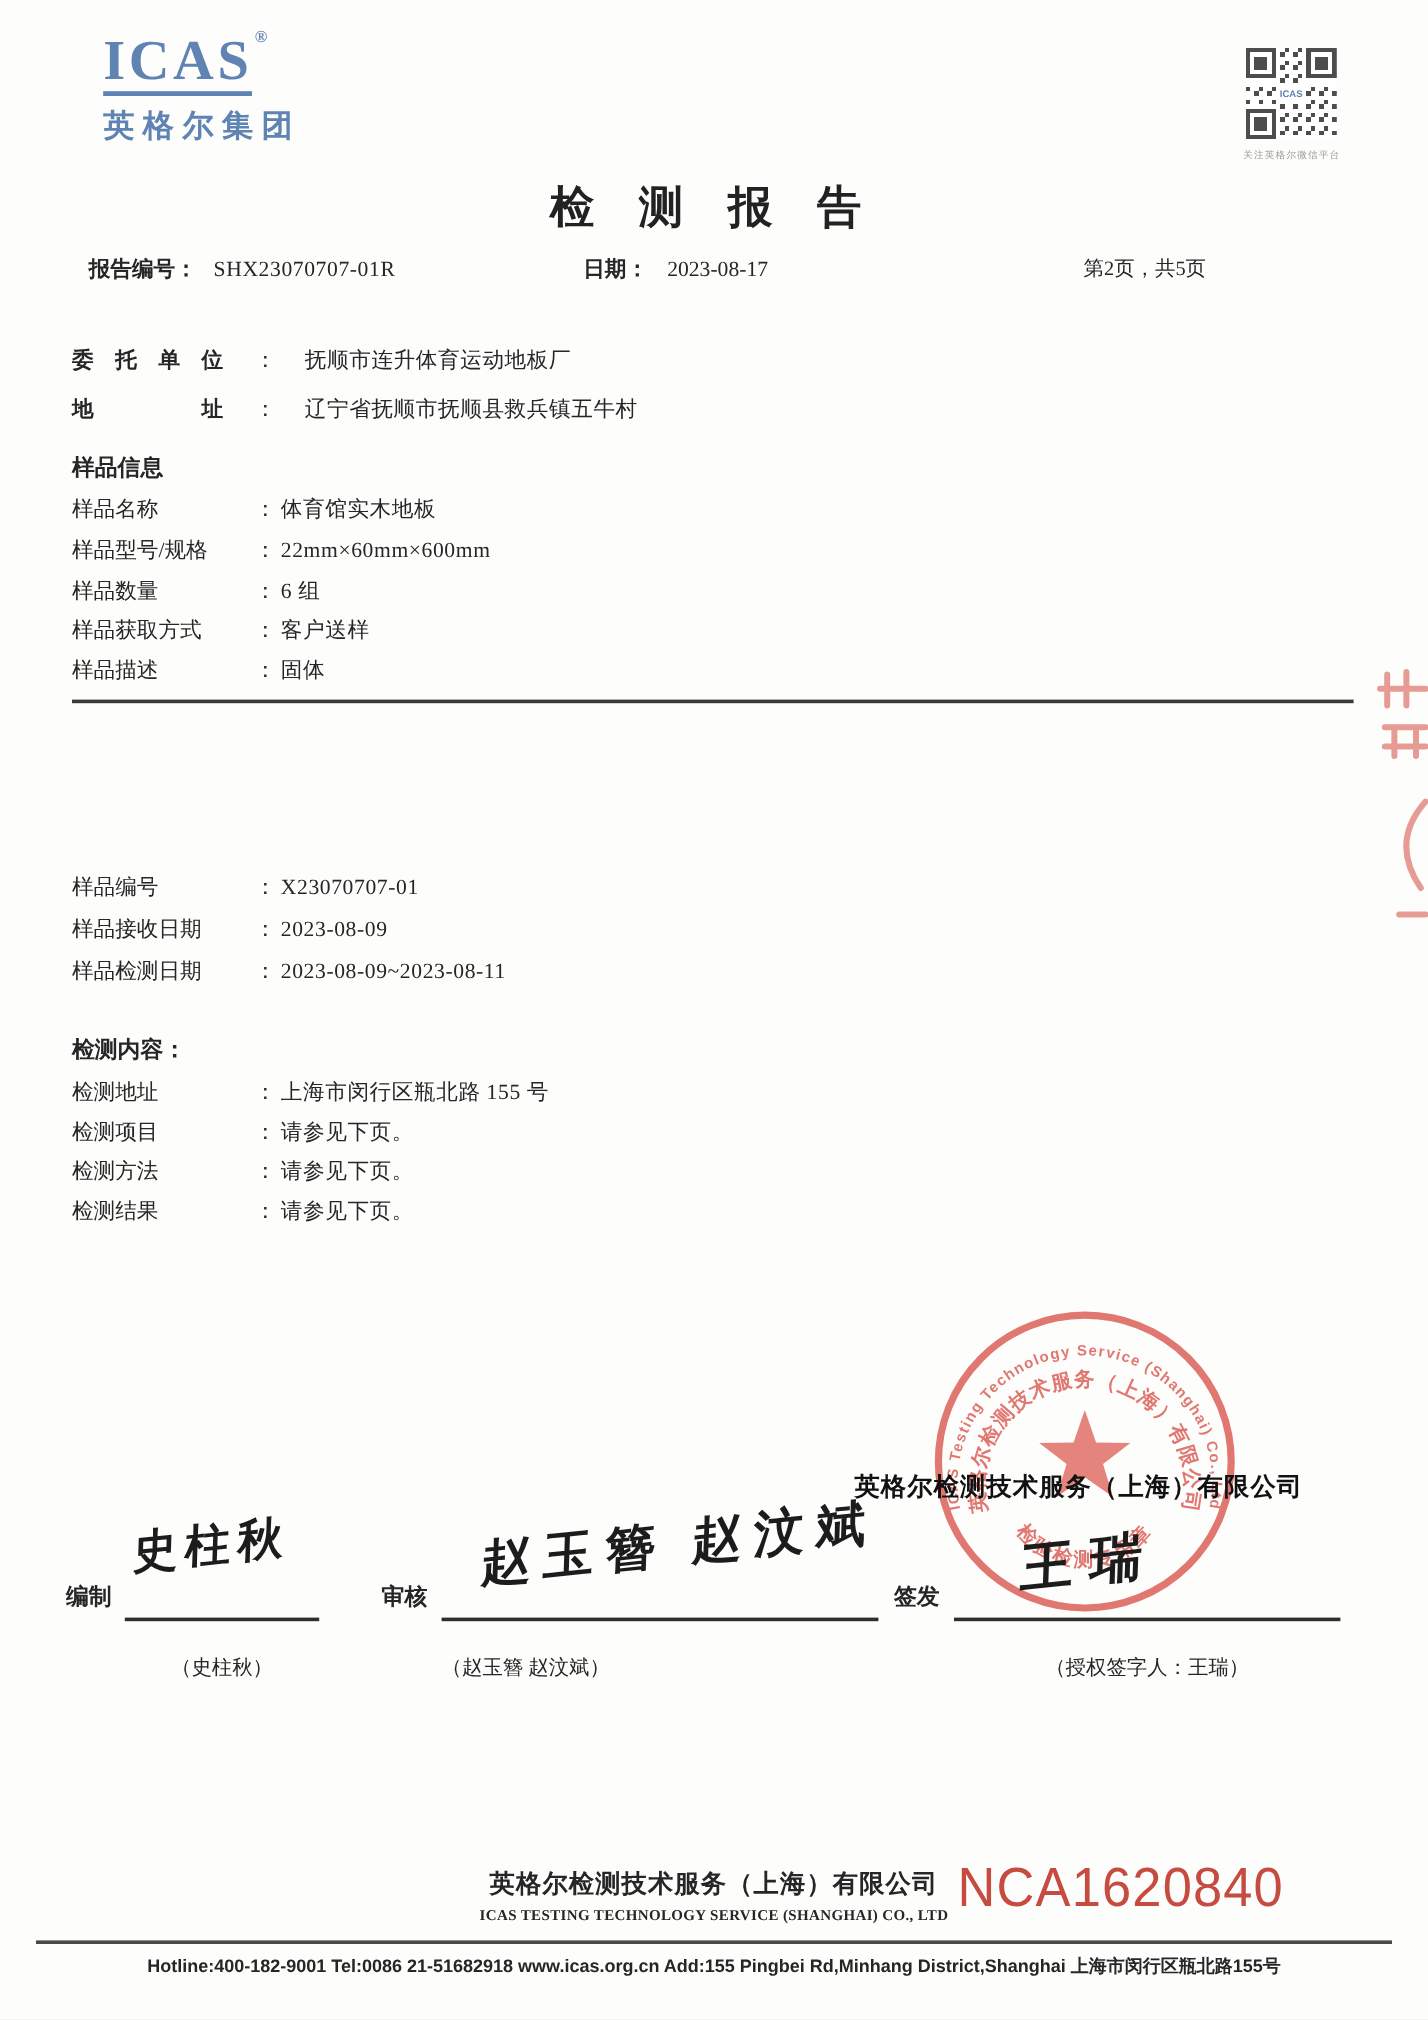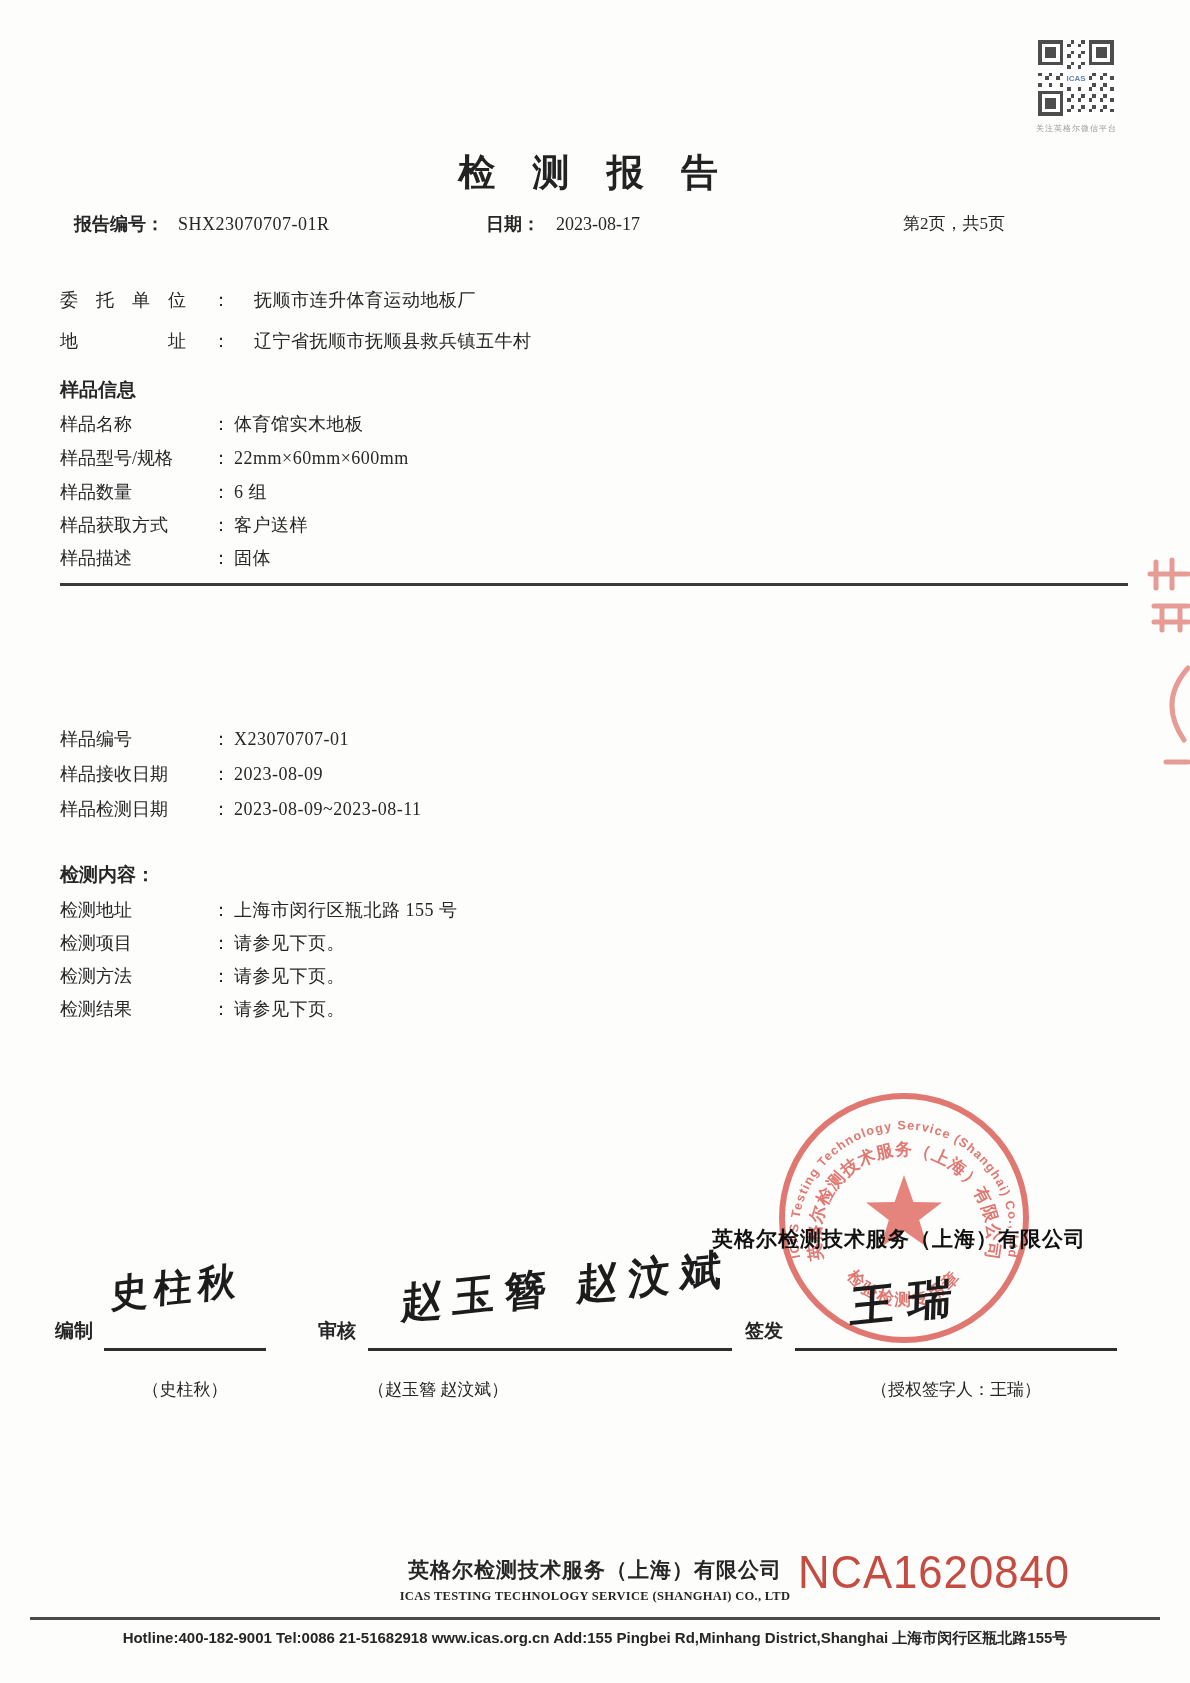--- a/index.html
+++ b/index.html
@@ -24,21 +24,21 @@
   .meta { position:absolute; top:212px; left:0; width:100%; font-size:18px; }
   .meta .m-label { font-weight:bold; }
   .meta-report { position:absolute; left:74px; }
   .meta-report .m-val { margin-left:14px; letter-spacing:0.5px; }
   .meta-date { position:absolute; left:486px; }
   .meta-date .m-val { margin-left:16px; }
   .meta-page { position:absolute; left:903px; font-size:17px; }
   
   .row { position:absolute; left:60px; display:flex; font-size:18px; align-items:baseline; }
   .row .lab { width:148px; flex:none; }
-  .row .lab.bold { font-weight:normal; }
+  .row .lab.bold { font-weight:bold; }
   .row .lab.justify { width:126px; text-align:justify; text-align-last:justify; margin-right:22px; }
   .row .colon { width:26px; flex:none; text-align:center; }
   .row .val { letter-spacing:0.5px; }
   .sec-head { position:absolute; left:60px; font-size:19px; font-weight:bold; }
   .divider { position:absolute; left:60px; width:1068px; height:3px; background:#3a3a3a; }
   .disclaimer { position:absolute; left:60px; top:592px; width:1068px;
     font-size:17px; line-height:1.75; }
   
   .stamp { position:absolute; left:772px; top:1088px; width:264px; height:264px; opacity:.88; }
   .edge-stamp { position:absolute; right:0; top:548px; width:48px; height:250px; overflow:hidden; opacity:.8; }
@@ -60,20 +60,24 @@
     transform:scaleX(.95); transform-origin:left; }
   .footer-line { position:absolute; top:1617px; left:30px; width:1130px; height:3px; background:#4a4a4a; }
   .footer-contact { position:absolute; top:1629px; left:0; width:1190px; text-align:center;
     font-size:15px; font-weight:bold; font-family:"Liberation Sans","DejaVu Sans",sans-serif; }
 </style>
 </head>
 <body>
 
 <div class="page">
 
+  <div class="logo">
+    <span><span class="logo-main">ICAS</span><span class="logo-reg">®</span></span>
+    <div class="logo-sub">英格尔集团</div>
+  </div>
 
   <div class="qr-wrap">
     <svg id="qr" width="76" height="76" viewBox="0 0 21 21" shape-rendering="crispEdges">
         <rect x="0" y="0" width="21" height="21" fill="#ffffff"></rect>
         <rect x="9" y="0" width="1" height="1" fill="#4d4d4d"></rect>
         <rect x="12" y="0" width="1" height="1" fill="#4d4d4d"></rect>
         <rect x="8" y="1" width="1" height="1" fill="#4d4d4d"></rect>
         <rect x="11" y="1" width="1" height="1" fill="#4d4d4d"></rect>
         <rect x="9" y="3" width="1" height="1" fill="#4d4d4d"></rect>
         <rect x="12" y="3" width="1" height="1" fill="#4d4d4d"></rect>

